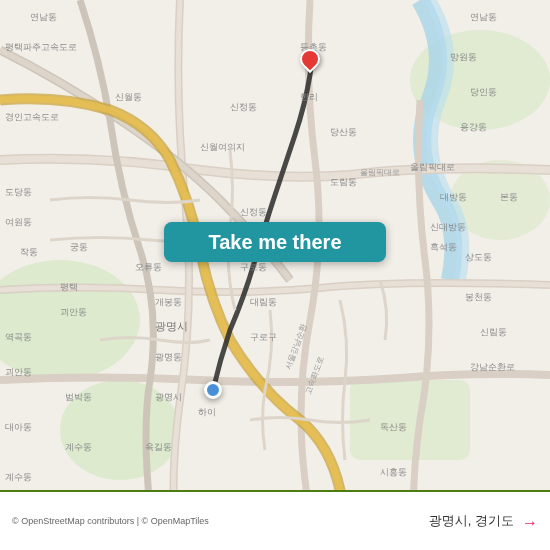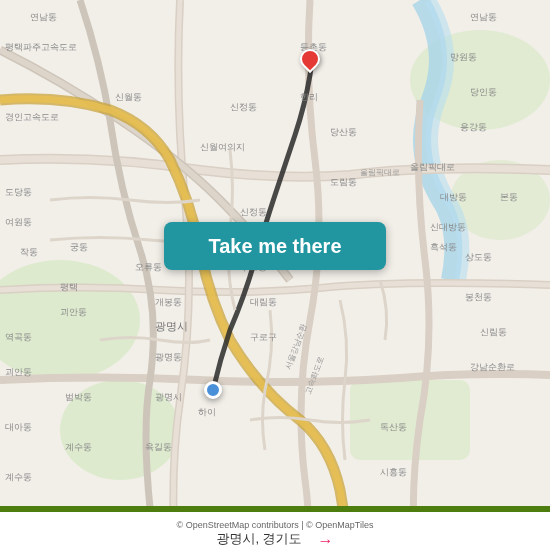--- a/index.html
+++ b/index.html
@@ -39,52 +39,51 @@
       border: none;
       border-radius: 8px;
       padding: 16px 36px;
       font-size: 20px;
       font-weight: 600;
       cursor: pointer;
       white-space: nowrap;
       box-shadow: 0 2px 8px rgba(0,0,0,0.3);
       z-index: 10;
       width: 222px;
-      height: 48px;
+      height: 40px;
       display: flex;
       align-items: center;
       justify-content: center;
     }
 
     
     .bottom-bar {
       position: absolute;
       bottom: 0;
       left: 0;
       right: 0;
       background: white;
       padding: 8px 12px;
       display: flex;
       align-items: center;
       justify-content: space-between;
       z-index: 10;
-      border-top: 6px solid #4d7c0f;
-      height: 44px;
-      flex-direction: column;
+      border-top: 2px solid #4d7c0f;
+      height: 60px;
     }
 
     .attribution {
       font-size: 9px;
       color: #666;
     }
 
     .route-info {
       display: flex;
       align-items: flex-start;
-      gap: 16px;
+      gap: 8px;
       font-size: 13px;
       color: #333;
       font-weight: 500;
     }
 
     .arrow-icon {
       color: #e91e63;
       font-size: 16px;
     }
 

